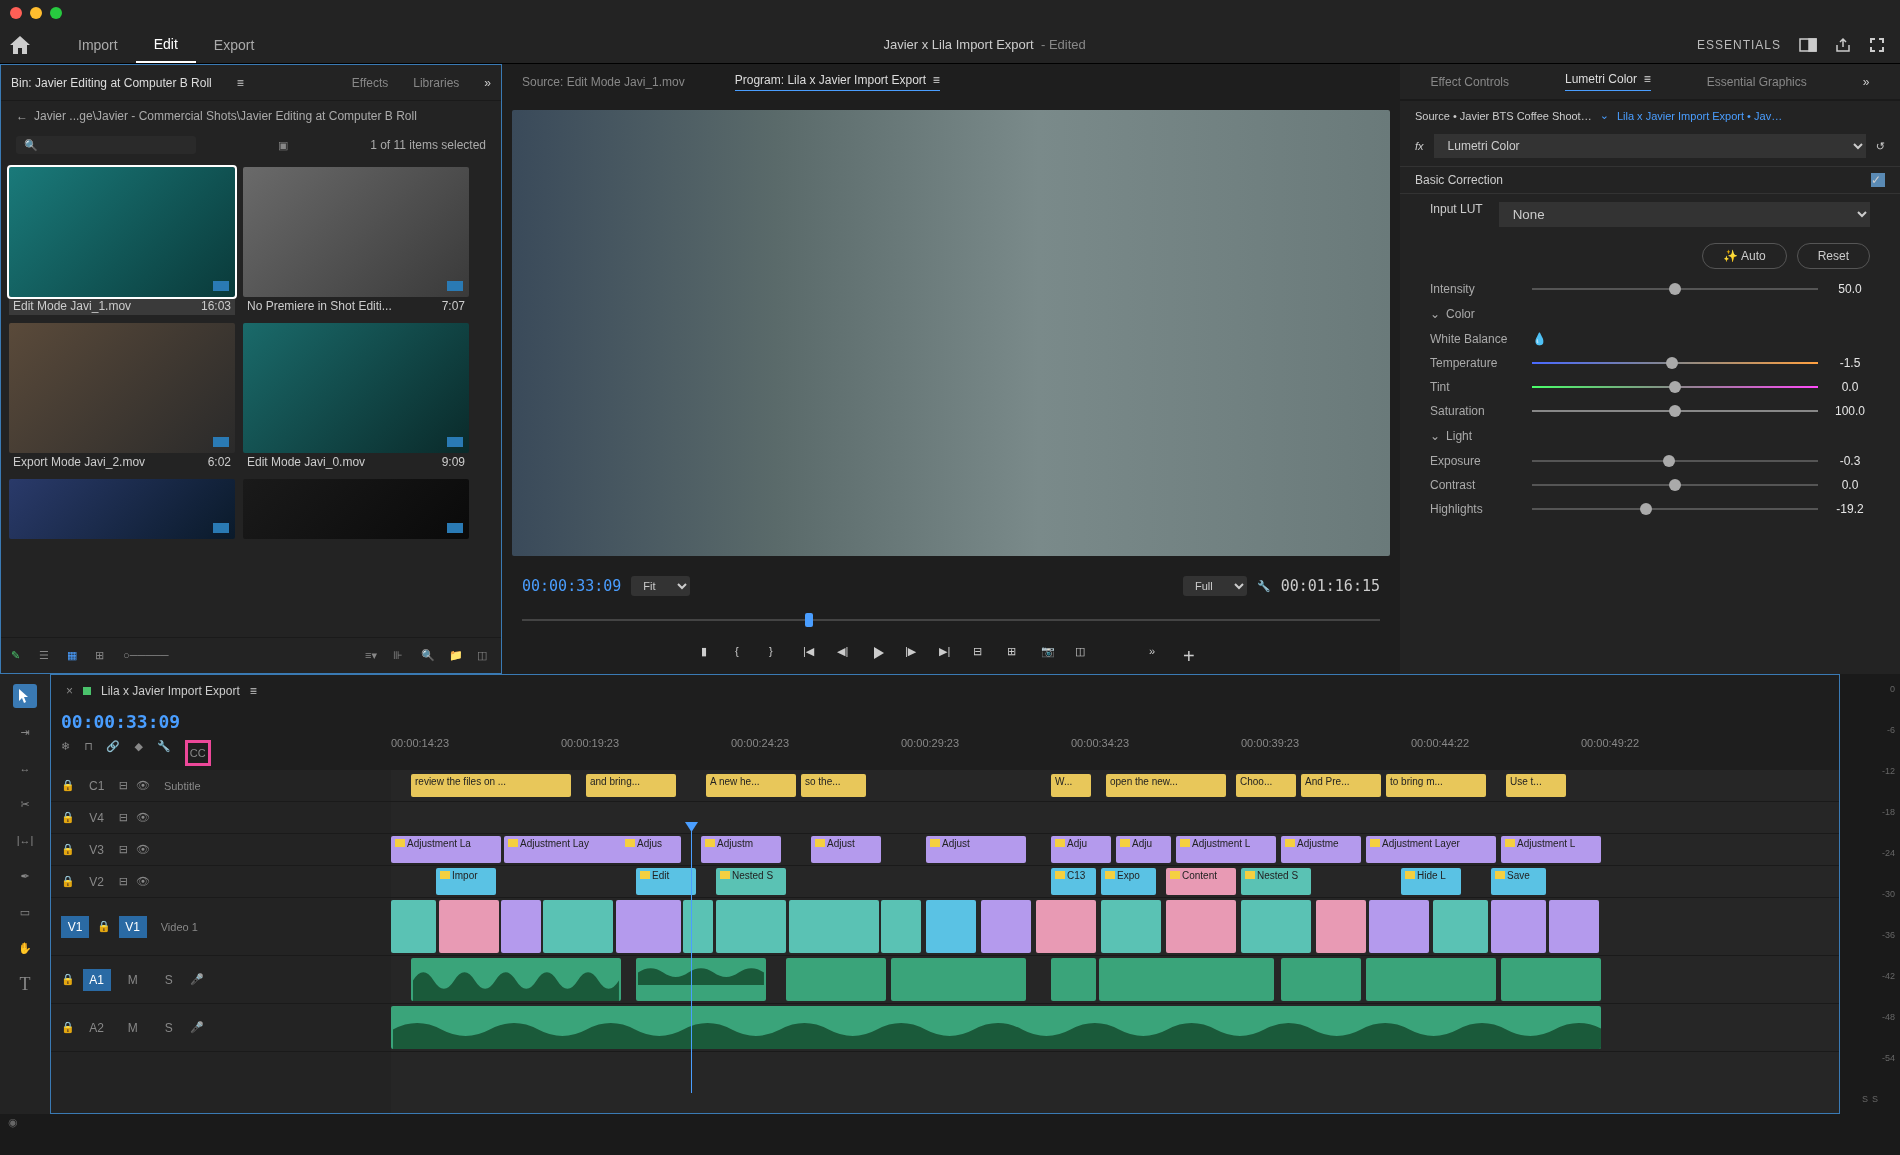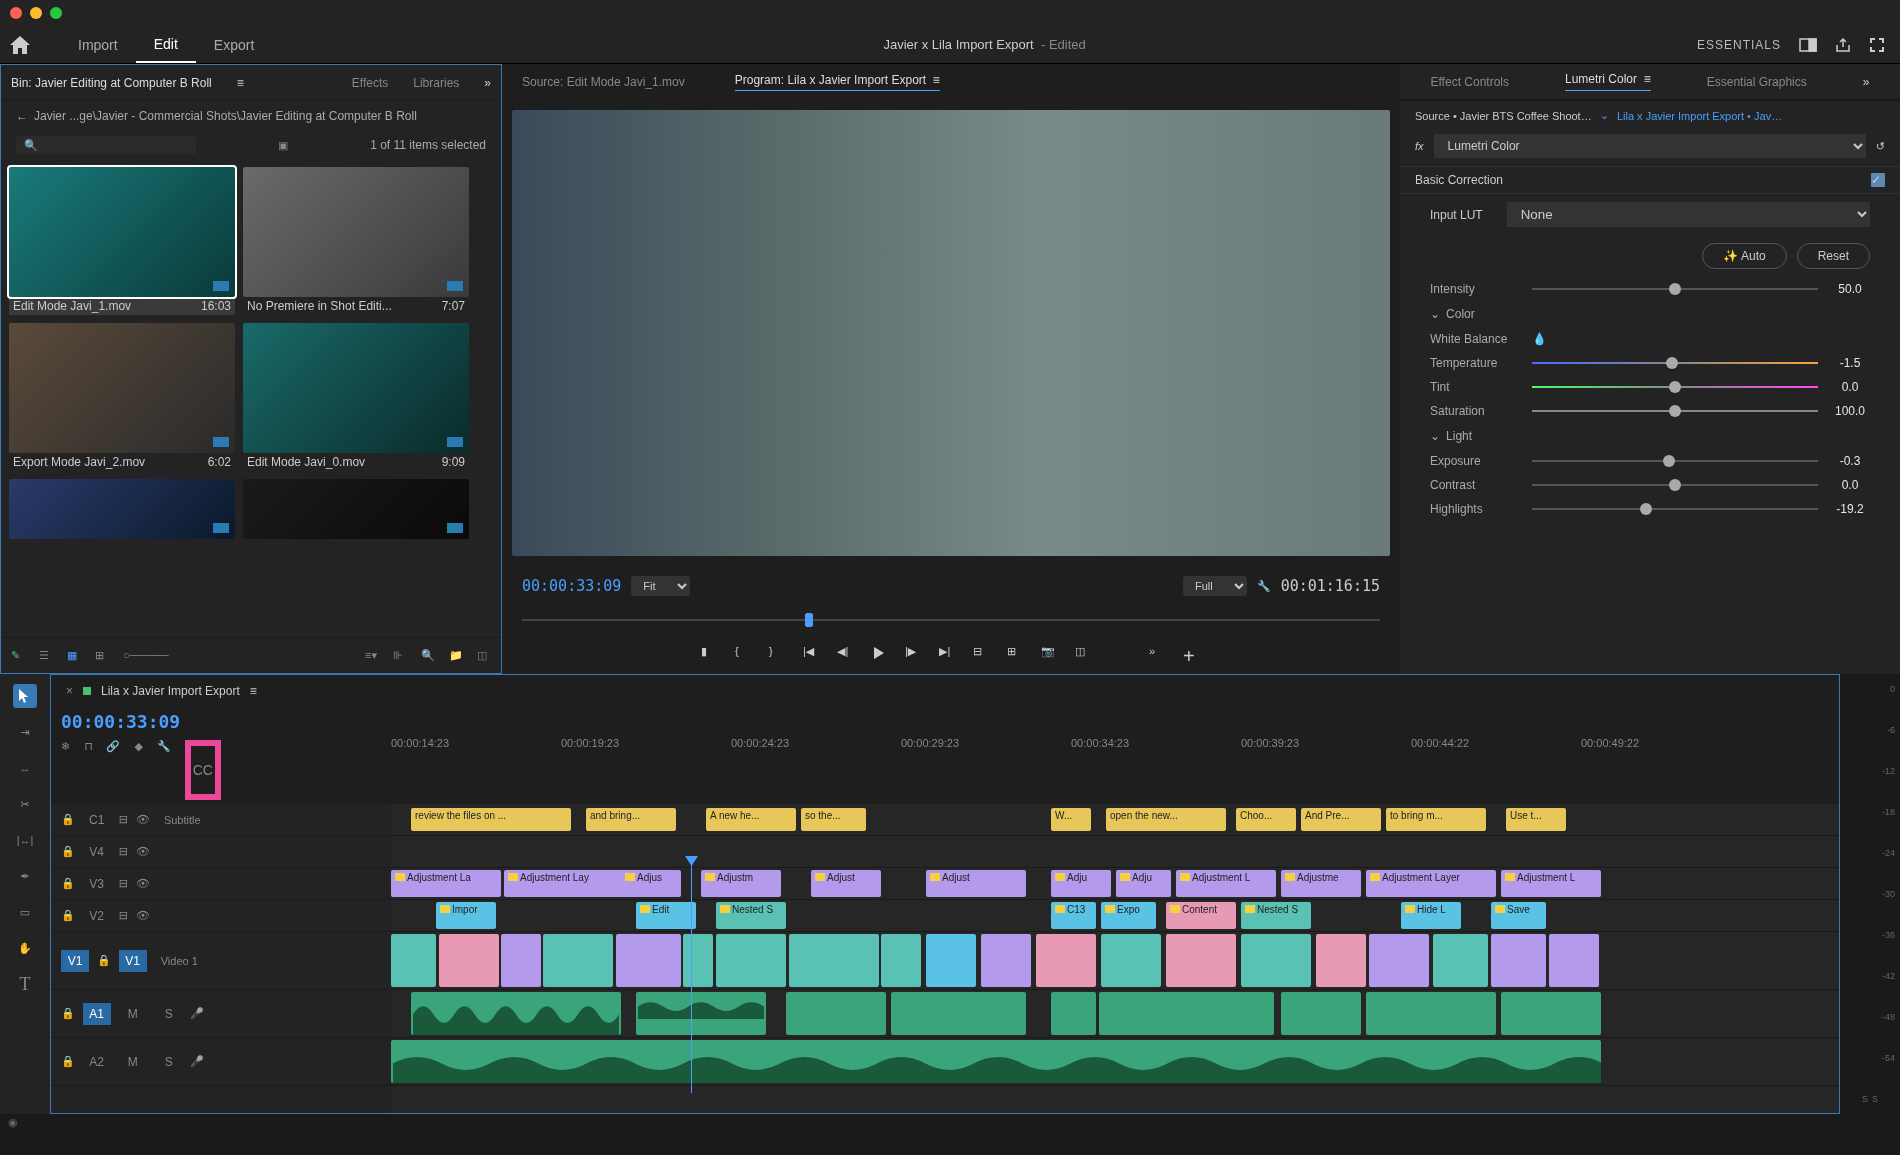--- a/index.html
+++ b/index.html
@@ -56,21 +56,21 @@
 .transport-btn { width: 18px; height: 18px; cursor: pointer; color: #ccc; }
 .lumetri-panel { width: 500px; background: #232323; display: flex; flex-direction: column; }
 .lumetri-tabs { height: 36px; display: flex; align-items: center; padding: 0 15px; gap: 25px; font-size: 12px; justify-content: space-around;}
 .lumetri-tabs .panel-tab.active { border-bottom: 1px solid #4a9eff; padding-bottom: 4px;}
 .source-row { height: 30px; border-top: 1px solid #1a1a1a; padding: 0 15px; display: flex; align-items: center; font-size: 11px; gap: 8px;}
 .source-link { color: #4a9eff; }
 .fx-row { height: 32px; padding: 0 15px; display: flex; align-items: center; gap: 10px; }
 .fx-select { background: #333; color: #ccc; border: none; padding: 4px 10px; flex: 1; font-size: 12px;}
 .section-header { height: 28px; display: flex; align-items: center; justify-content: space-between; padding: 0 15px; border-top: 1px solid #333; border-bottom: 1px solid #333; font-size: 12px; color: #ccc; margin-top: 4px;}
 .checkbox { width: 14px; height: 14px; background: #5a8ab4; }
-.lut-row { display: flex; padding: 8px 30px; align-items: center; gap: 24px; font-size: 12px;}
+.lut-row { display: flex; padding: 8px 30px; align-items: flex-start; gap: 16px; font-size: 12px;}
 .lut-select { background: #333; border: none; color: #ccc; padding: 4px 10px; flex: 1;}
 .button-row { display: flex; justify-content: flex-end; padding: 8px 30px; gap: 10px; }
 .pill-btn { background: transparent; border: 1px solid #555; color: #ccc; border-radius: 15px; padding: 5px 20px; font-size: 12px; cursor: pointer;}
 .slider-row { display: flex; align-items: center; padding: 5px 30px; gap: 12px; font-size: 12px;}
 .slider-label { width: 90px; color: #aaa; }
 .slider-track { flex: 1; height: 2px; background: #555; position: relative; }
 .slider-handle { position: absolute; top: -5px; width: 12px; height: 12px; border-radius: 50%; background: #aaa; transform: translateX(-50%);}
 .slider-value { width: 40px; text-align: center; color: #e5e5e5; }
 .color-group { padding: 6px 30px; }
 .group-title { font-size: 12px; color: #aaa; display: flex; align-items: center; gap: 6px;}
@@ -390,21 +390,21 @@
     </div>
     <div class="tl-header">
       <div class="tl-left-head">
         <div class="tl-timecode">00:00:33:09</div>
         <div class="tl-head-icons">
           <span>❄</span>
           <span>⊓</span>
           <span>🔗</span>
           <span>◆</span>
           <span>🔧</span>
-          <span style="border:6px solid #ec4899;padding:16px 2px;font-size:14px">CC</span>
+          <span style="border:3px solid #ec4899;padding:4px 2px;font-size:11px">CC</span>
         </div>
       </div>
       <div class="tl-ruler">
         <div class="ruler-mark">00:00:14:23</div>
         <div class="ruler-mark">00:00:19:23</div>
         <div class="ruler-mark">00:00:24:23</div>
         <div class="ruler-mark">00:00:29:23</div>
         <div class="ruler-mark">00:00:34:23</div>
         <div class="ruler-mark">00:00:39:23</div>
         <div class="ruler-mark">00:00:44:22</div>

